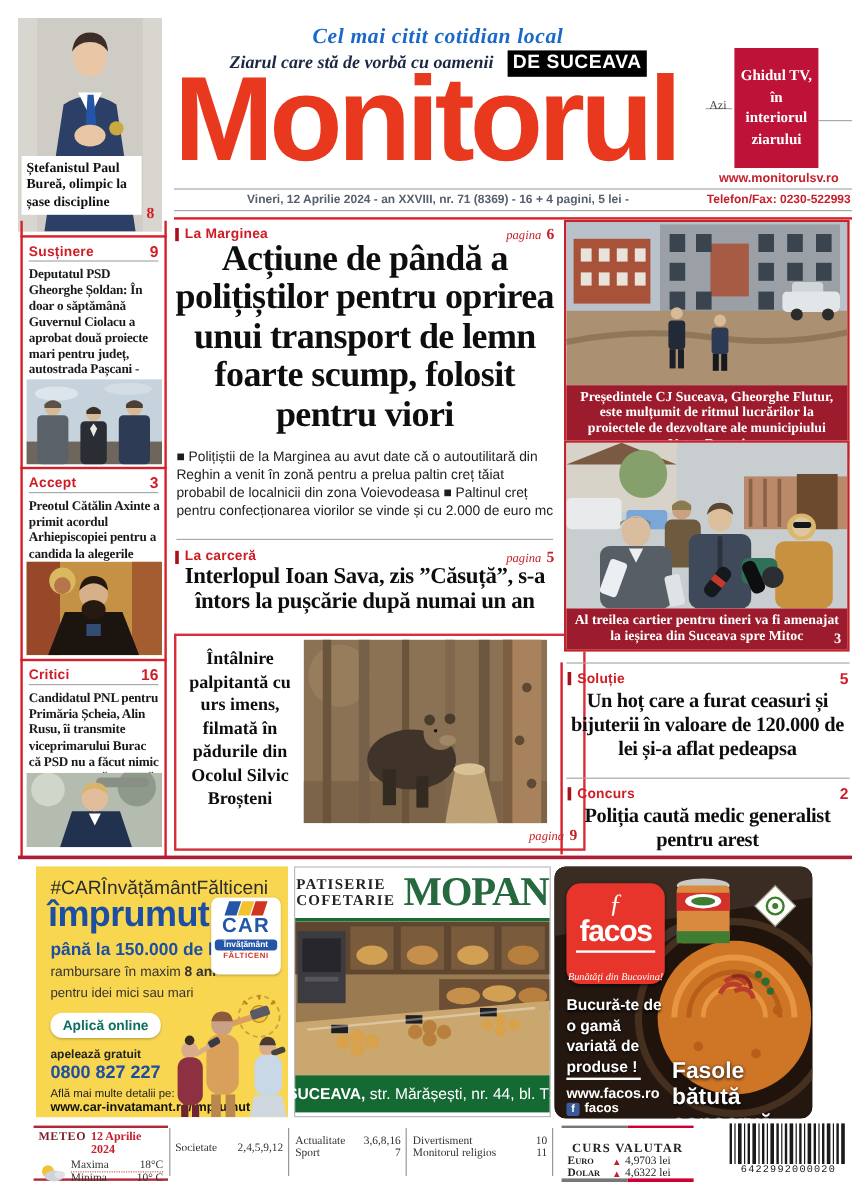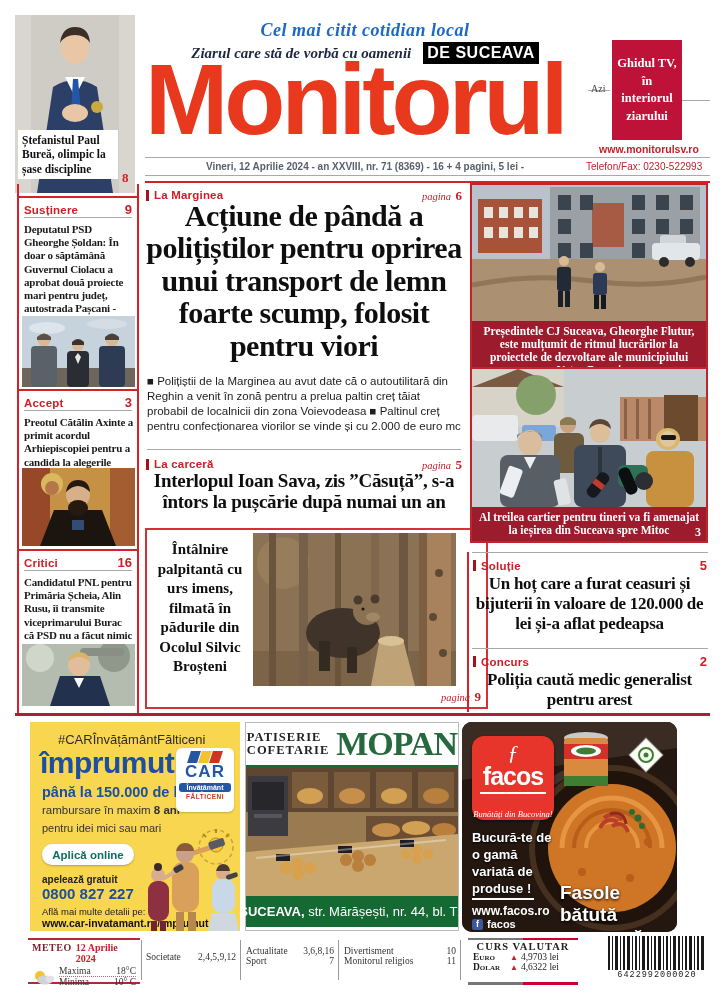--- a/index.html
+++ b/index.html
@@ -54,21 +54,21 @@
 
   <div class="abs grule" style="left:588px;top:90px;width:22px"></div>
   <div class="abs grule" style="left:682px;top:100px;width:28px"></div>
   <div class="abs ser" style="left:591px;top:83px;font-size:10px;color:#444">Azi</div>
   <div class="abs" style="left:612px;top:40px;width:70px;height:100px;background:#bf1238;display:flex;align-items:center;justify-content:center;text-align:center;color:#fff;font-family:'Liberation Serif',serif;font-weight:bold;font-size:12.5px;line-height:1.4;padding:4px">Ghidul TV, în interiorul ziarului</div>
 
   <div class="abs" style="left:588px;top:143px;width:122px;text-align:center;font-weight:bold;font-size:10.5px;color:#c5202c">www.monitorulsv.ro</div>
 
   <div class="abs grule" style="left:145px;top:157px;width:565px"></div>
   <div class="abs" style="left:145px;top:161px;width:440px;text-align:center;font-weight:bold;font-size:10px;color:#57616d">Vineri, 12 Aprilie 2024 - an XXVIII, nr. 71 (8369) - 16 + 4 pagini, 5 lei -</div>
-  <div class="abs" style="left:586px;top:161px;width:126px;font-weight:normal;font-size:10px;color:#c5202c">Telefon/Fax: 0230-522993</div>
+  <div class="abs" style="left:586px;top:161px;width:126px;text-align:center;font-weight:bold;font-size:10px;color:#c5202c">Telefon/Fax: 0230-522993</div>
   <div class="abs grule" style="left:145px;top:175px;width:565px"></div>
 
   <div class="abs rrule" style="left:145px;top:181px;width:565px;height:2px"></div>
   <div class="abs rrule" style="left:17px;top:184px;width:2px;height:530px"></div>
   <div class="abs rrule" style="left:137px;top:184px;width:2px;height:530px"></div>
   <div class="abs rrule" style="left:17px;top:196px;width:122px;height:2px"></div>
   <div class="abs rrule" style="left:17px;top:389px;width:122px;height:2px"></div>
   <div class="abs rrule" style="left:17px;top:549px;width:122px;height:2px"></div>
 
   <div class="abs kkrow" style="left:24px;top:202px;width:108px">
@@ -313,21 +313,21 @@
       <span class="kbar"></span>
       <span class="kk">Concurs</span>
     </span>
     <span style="font-weight:bold;font-size:13px;color:#cf1d26">2</span>
   </div>
   <div class="abs hl" style="left:471px;top:670px;width:237px;font-size:17px;line-height:1.18;letter-spacing:-0.3px">Poliția caută medic generalist pentru arest</div>
 
   <div class="abs" style="left:15px;top:713px;width:695px;height:3px;background:#ac1f36"></div>
 
   <div class="abs" style="left:30px;top:722px;width:210px;height:209px;background:#f8d64f;overflow:hidden">
-    <div class="abs" style="left:28px;top:10px;font-size:13px;color:#2c2c2c">#CARÎnvățământFălticeni</div>
+    <div class="abs" style="left:12px;top:10px;font-size:16px;color:#2c2c2c">#CARÎnvățământFălticeni</div>
     <div class="abs" style="left:10px;top:24px;font-weight:bold;font-size:30px;color:#1c4fa1;letter-spacing:-0.5px">împrumut</div>
     <div class="abs" style="left:12px;top:62px;font-weight:bold;font-size:14.5px;color:#1c4fa1">până la 150.000 de lei</div>
     <div class="abs" style="left:12px;top:82px;font-size:11.5px;color:#333">
       <span>rambursare în maxim</span>
       <b>8 ani</b>
     </div>
     <div class="abs" style="left:12px;top:100px;font-size:11px;color:#333">pentru idei mici sau mari</div>
     <div class="abs" style="left:12px;top:122px;width:92px;height:21px;background:#fff;border-radius:10px;display:flex;align-items:center;justify-content:center;font-weight:bold;font-size:11.5px;color:#0e6e62;box-shadow:0 1px 2px rgba(0,0,0,.25)">Aplică online</div>
     <div class="abs" style="left:12px;top:152px;font-weight:bold;font-size:10px;color:#222">apelează gratuit</div>
     <div class="abs" style="left:12px;top:163px;font-weight:bold;font-size:15px;color:#1c4fa1">0800 827 227</div>
@@ -538,21 +538,21 @@
       <span>Divertisment</span>
       <span>10</span>
     </div>
     <div style="display:flex;justify-content:space-between">
       <span>Monitorul religios</span>
       <span>11</span>
     </div>
   </div>
 
   <div class="abs" style="left:460px;top:940px;width:1px;height:40px;background:#999"></div>
-  <div class="abs" style="left:468px;top:938px;width:110px;height:37px;padding:3px 5px 0">
+  <div class="abs" style="left:468px;top:938px;width:110px;height:37px;padding:14px 5px 0">
     <div class="abs" style="left:0;top:0;width:55px;height:2px;background:#777"></div>
     <div class="abs" style="left:55px;top:0;width:55px;height:2px;background:#c03"></div>
     <div class="ser" style="text-align:center;font-size:10.5px;letter-spacing:1px;color:#222;font-variant:small-caps;font-weight:bold">CURS VALUTAR</div>
     <div class="ser" style="display:flex;align-items:center;font-size:9.5px;color:#222">
       <span style="font-variant:small-caps;font-weight:bold;width:34px">Euro</span>
       <span style="color:#c5202c;font-size:8px;margin:0 3px">▲</span>
       <span>4,9703 lei</span>
     </div>
     <div class="ser" style="display:flex;align-items:center;font-size:9.5px;color:#222">
       <span style="font-variant:small-caps;font-weight:bold;width:34px">Dolar</span>

